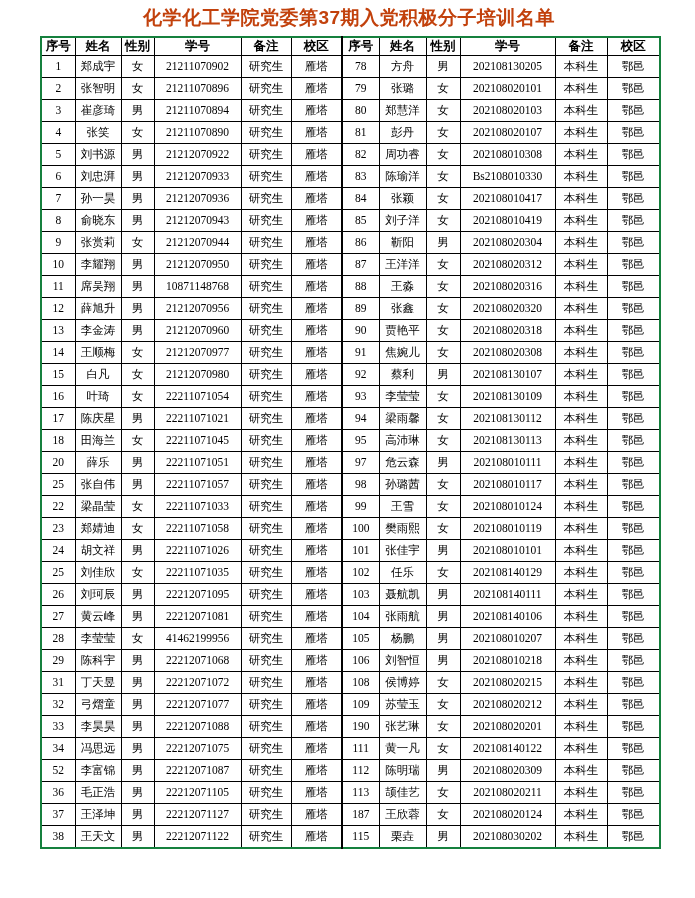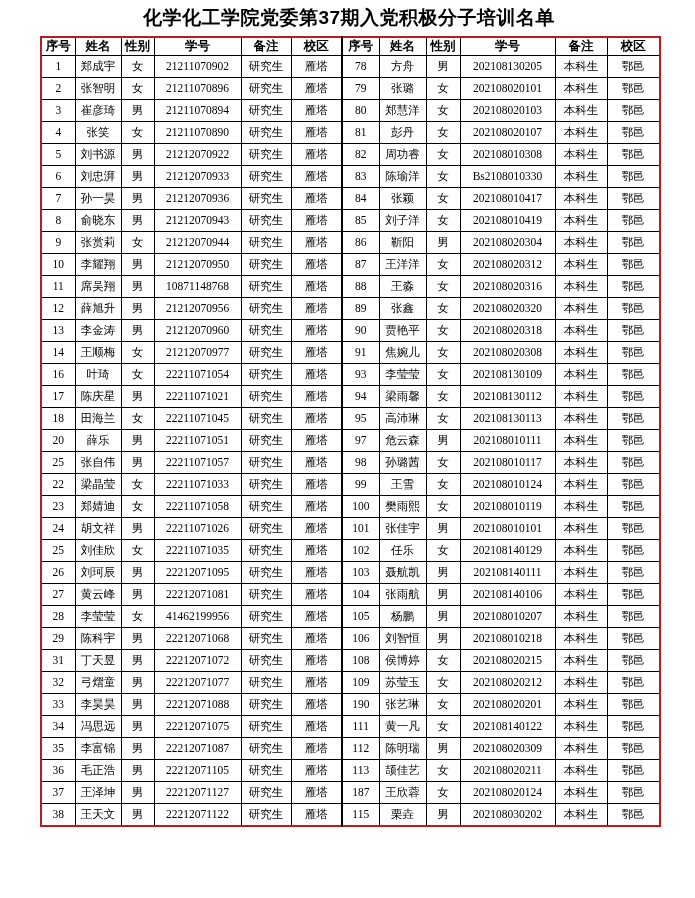--- a/index.html
+++ b/index.html
@@ -7,26 +7,26 @@
     width:695px; height:898px;
     font-family:"Liberation Serif","DejaVu Serif",serif;
     color:#000;
   }
   .page { position:relative; width:695px; height:898px; background:#fff; overflow:hidden; }
   .doc-title {
     margin:0; padding-top:5px; margin-left:38px; width:622px;
     text-align:center;
     font-family:"Liberation Sans","DejaVu Sans",sans-serif;
     font-weight:bold; font-size:19px; letter-spacing:0.5px;
-    color:#000000;
+    color:#c2410c;
   }
   table.roster {
     border-collapse:collapse; table-layout:fixed;
     margin:5px 0 17px 40px; width:620px;
-    border:2px solid #b91c1c;
+    border:2px solid #15803d;
   }
   .roster th, .roster td {
     border:1px solid #000;
     text-align:center; vertical-align:middle;
     padding:0; overflow:hidden; white-space:nowrap;
   }
   .roster th {
     font-family:"Liberation Sans","DejaVu Sans",sans-serif;
     font-weight:bold; font-size:12.5px;
     height:17px; line-height:17px;
@@ -264,20 +264,34 @@
           <td>研究生</td>
           <td>雁塔</td>
           <td class="split">91</td>
           <td>焦婉儿</td>
           <td>女</td>
           <td>202108020308</td>
           <td>本科生</td>
           <td>鄂邑</td>
         </tr>
         <tr>
+          <td>15</td>
+          <td>白凡</td>
+          <td>女</td>
+          <td>21212070980</td>
+          <td>研究生</td>
+          <td>雁塔</td>
+          <td class="split">92</td>
+          <td>蔡利</td>
+          <td>男</td>
+          <td>202108130107</td>
+          <td>本科生</td>
+          <td>鄂邑</td>
+        </tr>
+        <tr>
           <td>16</td>
           <td>叶琦</td>
           <td>女</td>
           <td>22211071054</td>
           <td>研究生</td>
           <td>雁塔</td>
           <td class="split">93</td>
           <td>李莹莹</td>
           <td>女</td>
           <td>202108130109</td>
@@ -502,21 +516,21 @@
           <td>研究生</td>
           <td>雁塔</td>
           <td class="split">111</td>
           <td>黄一凡</td>
           <td>女</td>
           <td>202108140122</td>
           <td>本科生</td>
           <td>鄂邑</td>
         </tr>
         <tr>
-          <td>35</td>
+          <td>52</td>
           <td>李富锦</td>
           <td>男</td>
           <td>22212071087</td>
           <td>研究生</td>
           <td>雁塔</td>
           <td class="split">112</td>
           <td>陈明瑞</td>
           <td>男</td>
           <td>202108020309</td>
           <td>本科生</td>

